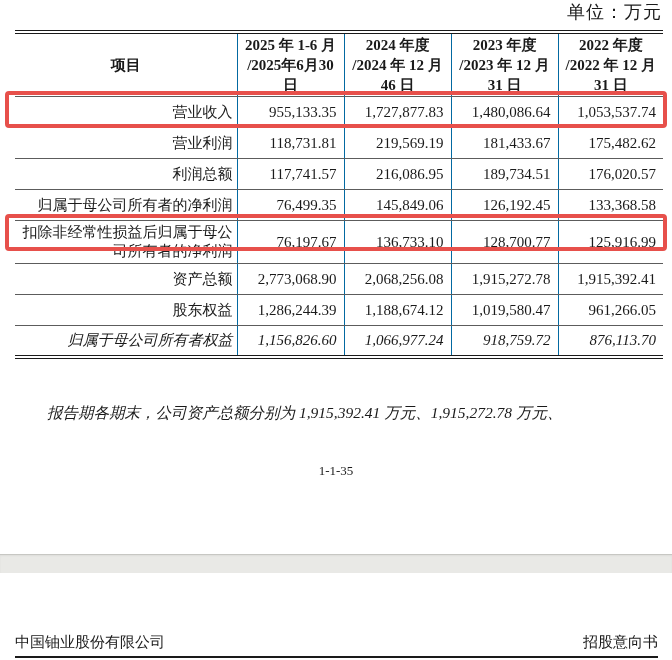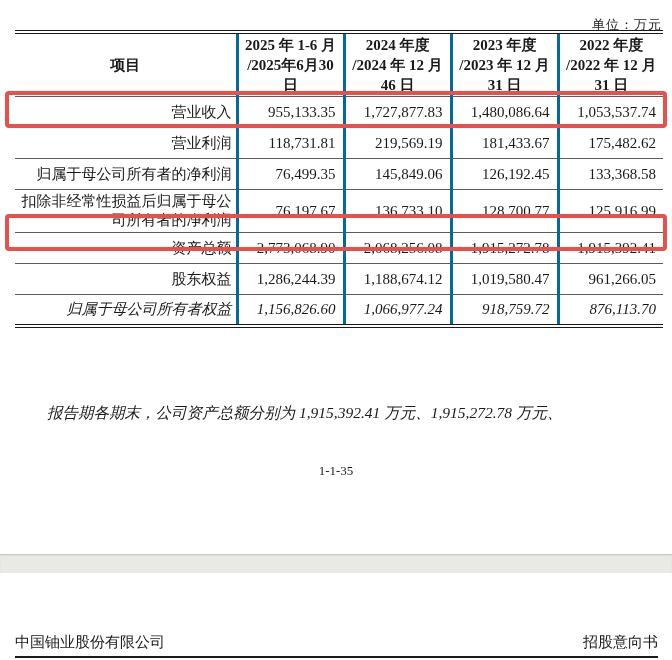--- a/index.html
+++ b/index.html
@@ -5,23 +5,23 @@
   * { margin: 0; padding: 0; box-sizing: border-box; }
   html, body { width: 672px; height: 660px; background: #ffffff; overflow: hidden; }
   body {
     position: relative;
     font-family: "Liberation Serif", "DejaVu Serif", serif;
     color: #1a1a1a;
   }
 
   .unit-label {
     position: absolute;
-    top: 16px;
+    top: 0;
     right: 10px;
-    font-size: 13px;
+    font-size: 18px;
     letter-spacing: 1px;
   }
 
   .table-wrap {
     position: absolute;
     top: 30px;
     left: 15px;
     width: 648px;
   }
   table.fin {
@@ -34,21 +34,21 @@
   table.fin col.c0 { width: 222px; }
   table.fin col.c1 { width: 107px; }
   table.fin col.c2 { width: 107px; }
   table.fin col.c3 { width: 107px; }
   table.fin col.c4 { width: 105px; }
   table.fin th, table.fin td {
     font-size: 15px;
     vertical-align: middle;
     border-bottom: 1px solid #5c5c5c;
   }
-  table.fin th + th, table.fin td + td { border-left: 3px solid #0369a1; }
+  table.fin th + th, table.fin td + td { border-left: 1px solid #0369a1; }
   table.fin thead th {
     height: 60px;
     font-weight: bold;
     text-align: center;
     white-space: pre-line;
     line-height: 20px;
     padding: 1px 2px;
   }
   table.fin tbody td { height: 31px; line-height: 19px; }
   table.fin tbody td.label { text-align: right; padding: 2px 4px; }
@@ -152,20 +152,27 @@
           <td class="num">1,053,537.74</td>
         </tr>
         <tr>
           <td class="label">营业利润</td>
           <td class="num">118,731.81</td>
           <td class="num">219,569.19</td>
           <td class="num">181,433.67</td>
           <td class="num">175,482.62</td>
         </tr>
         <tr>
+          <td class="label">利润总额</td>
+          <td class="num">117,741.57</td>
+          <td class="num">216,086.95</td>
+          <td class="num">189,734.51</td>
+          <td class="num">176,020.57</td>
+        </tr>
+        <tr>
           <td class="label">归属于母公司所有者的净利润</td>
           <td class="num">76,499.35</td>
           <td class="num">145,849.06</td>
           <td class="num">126,192.45</td>
           <td class="num">133,368.58</td>
         </tr>
         <tr>
           <td class="label">扣除非经常性损益后归属于母公司所有者的净利润</td>
           <td class="num">76,197.67</td>
           <td class="num">136,733.10</td>

